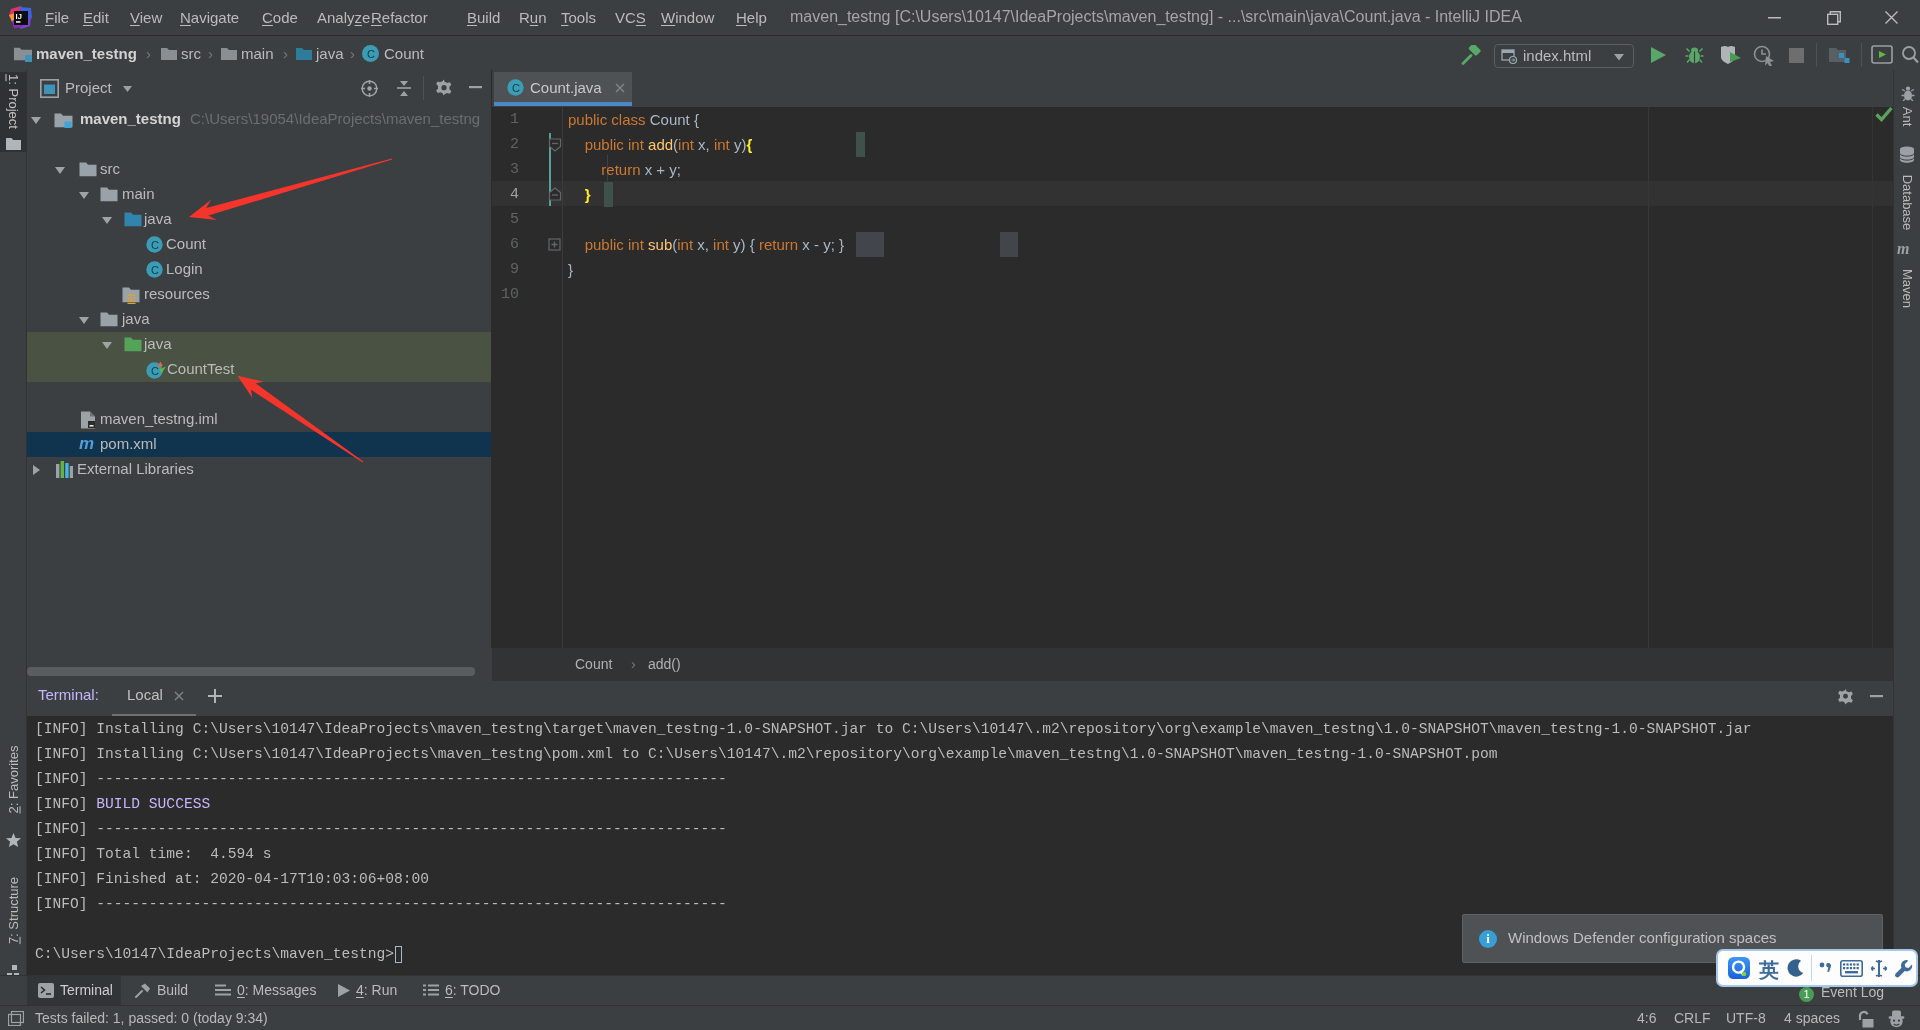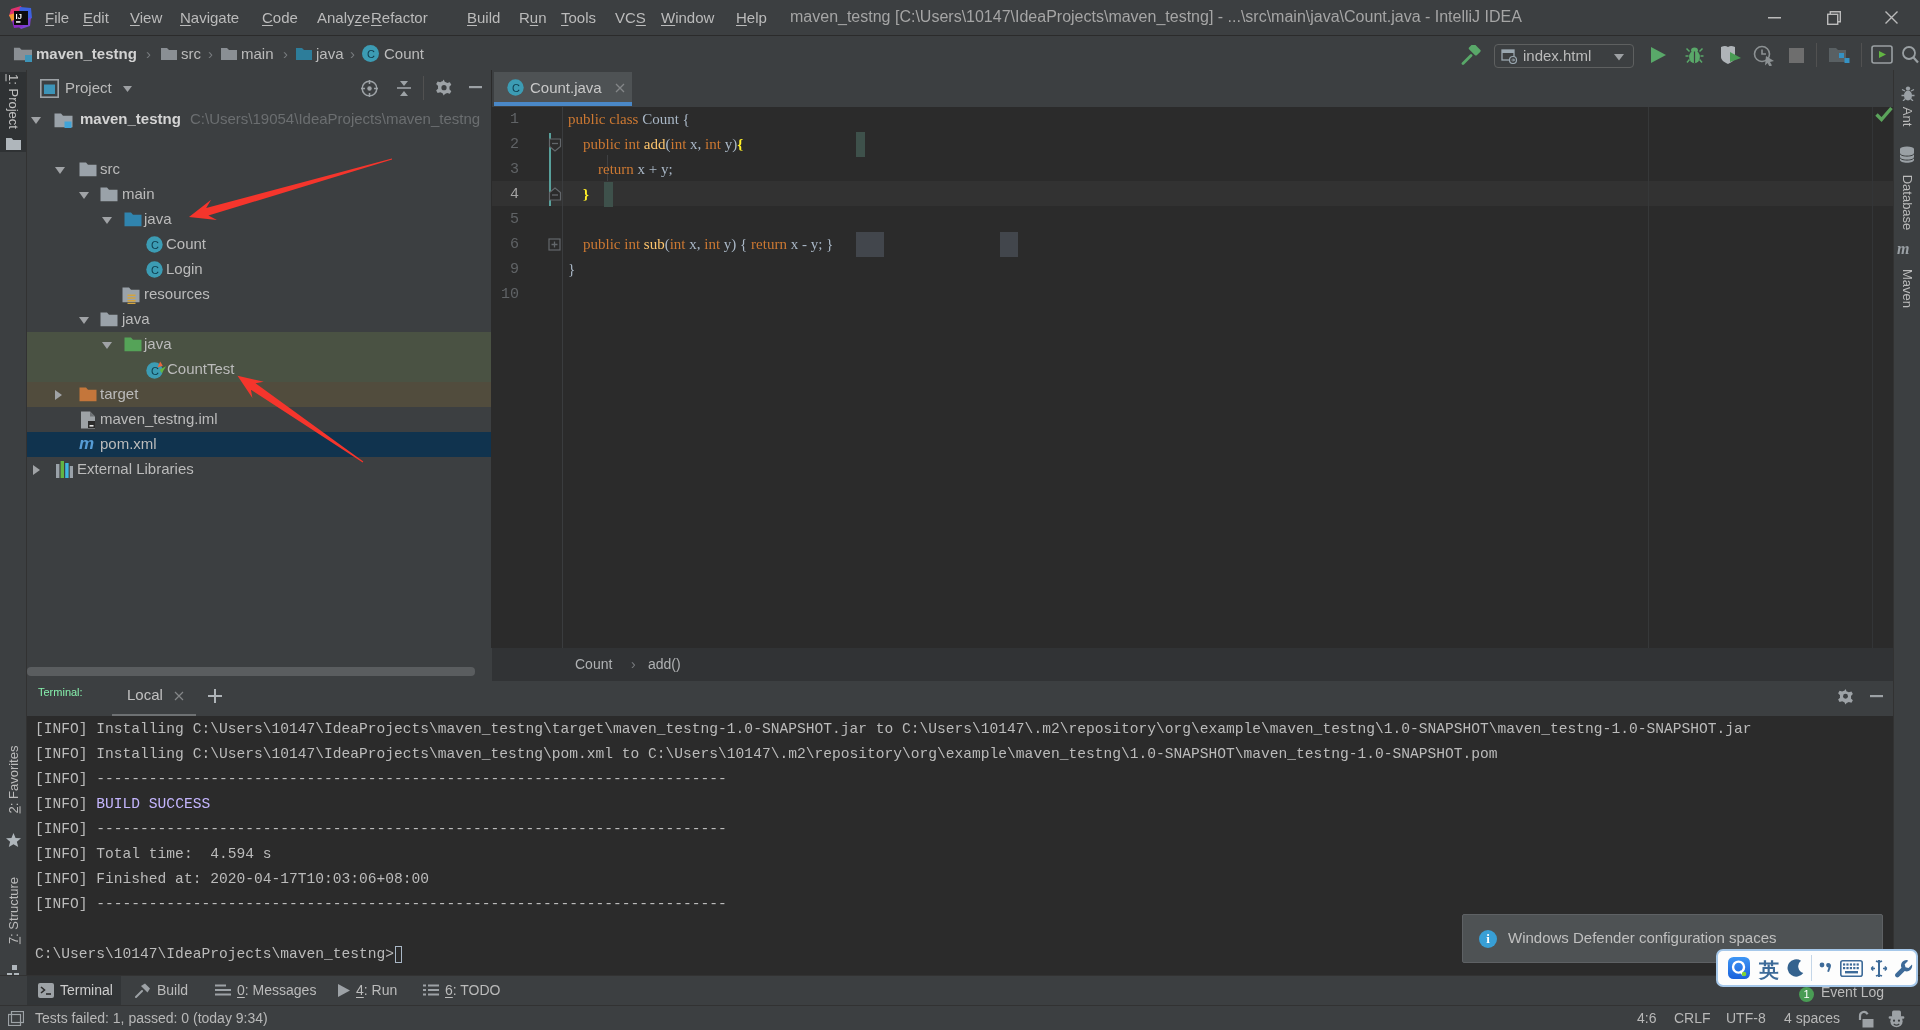--- a/index.html
+++ b/index.html
@@ -24,21 +24,21 @@
 .trow{position:absolute;left:0;width:465px;height:25px;font-size:15px;color:#BBBBBB;}
 .trow .lbl{position:absolute;top:3px;white-space:pre;}
 .arrow-r{position:absolute;width:0;height:0;border-left:7px solid #A0A3A6;border-top:5px solid transparent;border-bottom:5px solid transparent;top:8px;}
 .arrow-d{position:absolute;width:0;height:0;border-top:7px solid #A0A3A6;border-left:5px solid transparent;border-right:5px solid transparent;top:10px;}
 
 #edtabs{left:492px;top:70px;width:1401px;height:37px;background:#3C3F41;}
 #edtab{position:absolute;left:2px;top:2px;width:138px;height:31px;background:#4E5254;}
 #edtabline{position:absolute;left:2px;top:32px;width:138px;height:4px;background:#4A88C7;}
 #editor{left:492px;top:107px;width:1401px;height:541px;background:#2B2B2B;}
 .lnum{position:absolute;left:-13px;width:40px;height:25px;line-height:25px;text-align:right;font-family:"Liberation Mono",monospace;font-size:15px;color:#606366;}
-.cline{position:absolute;left:76px;height:25px;line-height:25px;font-family:Liberation Serif, serif;font-size:15px;white-space:pre;letter-spacing:0;}
+.cline{position:absolute;left:76px;height:25px;line-height:25px;font-family:Liberation Sans, sans-serif;font-size:15px;white-space:pre;letter-spacing:0;}
 .kw{color:#CC7832;}
 .mn{color:#FFC66D;}
 .pl{color:#A9B7C6;}
 #edcrumb{left:492px;top:648px;width:1401px;height:33px;background:#313335;font-size:14px;color:#AFB1B3;}
 
 #termhead{left:27px;top:681px;width:1866px;height:35px;background:#3C3F41;}
 #term{left:27px;top:716px;width:1866px;height:259px;background:#2B2B2B;}
 .tline{position:absolute;left:8px;font-family:"Liberation Mono",monospace;font-size:14.6px;color:#BBBBBB;white-space:pre;}
 
 #toolbar{left:0;top:975px;width:1920px;height:30px;background:#3C3F41;border-top:1px solid #323232;box-sizing:border-box;}
@@ -300,27 +300,20 @@
       <span class="lbl" style="left:117px">java</span>
     </div>
     <div class="trow" style="top:287px;background:#4A5243">
       <svg class="abs" style="left:119px;top:4px" width="20" height="18" viewBox="0 0 20 18">
         <circle cx="8.5" cy="9.5" r="8.2" fill="#3C9CB4"></circle>
           <text x="5" y="14" font-size="11" fill="#0E3C4E" font-family="Liberation Sans,sans-serif">C</text>
         <polygon points="11.5,6.5 14.2,0.5 16.8,4.8" fill="#E8663C"></polygon>
         <polygon points="13.5,8.8 20,5.2 15.8,12.2" fill="#62B543"></polygon>
       </svg>
       <span class="lbl" style="left:140px">CountTest</span>
-    </div>
-    <div class="trow" style="top:312px;background:#514C3D">
-      <span class="arrow-r" style="left:28px"></span>
-      <svg class="abs" style="left:52px;top:5px" width="18" height="15" viewBox="0 0 18 15">
-          <path d="M0.5 0.5 h6.5 l2 2.2 h8.5 v11.5 h-17 z" fill="#C4763B"></path>
-        </svg>
-      <span class="lbl" style="left:73px">target</span>
     </div>
     <div class="trow" style="top:337px">
       <svg class="abs" style="left:53px;top:4px" width="16" height="18" viewBox="0 0 16 18">
         <path d="M1 0.5 h9 l5 5 v12 h-14 z" fill="#9DA2A6"></path>
         <path d="M10 0.5 l5 5 h-5 z" fill="#6E7275"></path>
         <rect x="8" y="10" width="7" height="7" fill="#2B2B2B"></rect>
         <rect x="9.5" y="14" width="4" height="1.6" fill="#E8E8E8"></rect>
       </svg>
       <span class="lbl" style="left:73px">maven_testng.iml</span>
     </div>
@@ -400,21 +393,21 @@
   </div>
   <svg class="abs" style="left:1875px;top:106px" width="18" height="16" viewBox="0 0 18 16">
     <path d="M1.5 8.5 L6.5 13.5 L16.5 2" stroke="#5BA35B" stroke-width="3.4" fill="none"></path>
   </svg>
   <div class="abs" id="edcrumb">
     <span class="abs" style="left:83px;top:8px">Count</span>
     <span class="abs" style="left:139px;top:8px;color:#787B7E">›</span>
     <span class="abs" style="left:156px;top:8px">add()</span>
   </div>
   <div class="abs" id="termhead">
-    <span class="abs" style="left:11px;top:5px;font-size:11px;color:#86efac">Terminal:</span>
+    <span class="abs" style="left:11px;top:5px;font-size:15px;color:#c4b5fd">Terminal:</span>
     <span class="abs" style="left:100px;top:5px;font-size:15px;color:#C0C0C0">Local</span>
     <svg class="abs" style="left:147px;top:10px" width="10" height="10" viewBox="0 0 10 10">
         <path d="M1 1 L9 9 M9 1 L1 9" stroke="#848688" stroke-width="1.2"></path>
       </svg>
     <div class="abs" style="left:85px;top:33px;width:84px;height:3px;background:#6E7173"></div>
     <svg class="abs" style="left:181px;top:8px" width="14" height="14" viewBox="0 0 14 14">
         <path d="M7 0 v14 M0 7 h14" stroke="#AFB4B8" stroke-width="2"></path>
       </svg>
     <svg class="abs" style="left:1810px;top:7px" width="17" height="17" viewBox="0 0 18 18">
       <path d="M9 1 l1.2 2.6 a6 6 0 0 1 2.3 1l2.8-.8 1.5 2.6-2 2a6 6 0 0 1 0 2.6l2 2-1.5 2.6-2.8-.8a6 6 0 0 1-2.3 1L9 17.4 7.8 15a6 6 0 0 1-2.3-1l-2.8.8-1.5-2.6 2-2a6 6 0 0 1 0-2.6l-2-2 1.5-2.6 2.8.8a6 6 0 0 1 2.3-1z" fill="#9DA2A6"></path>

